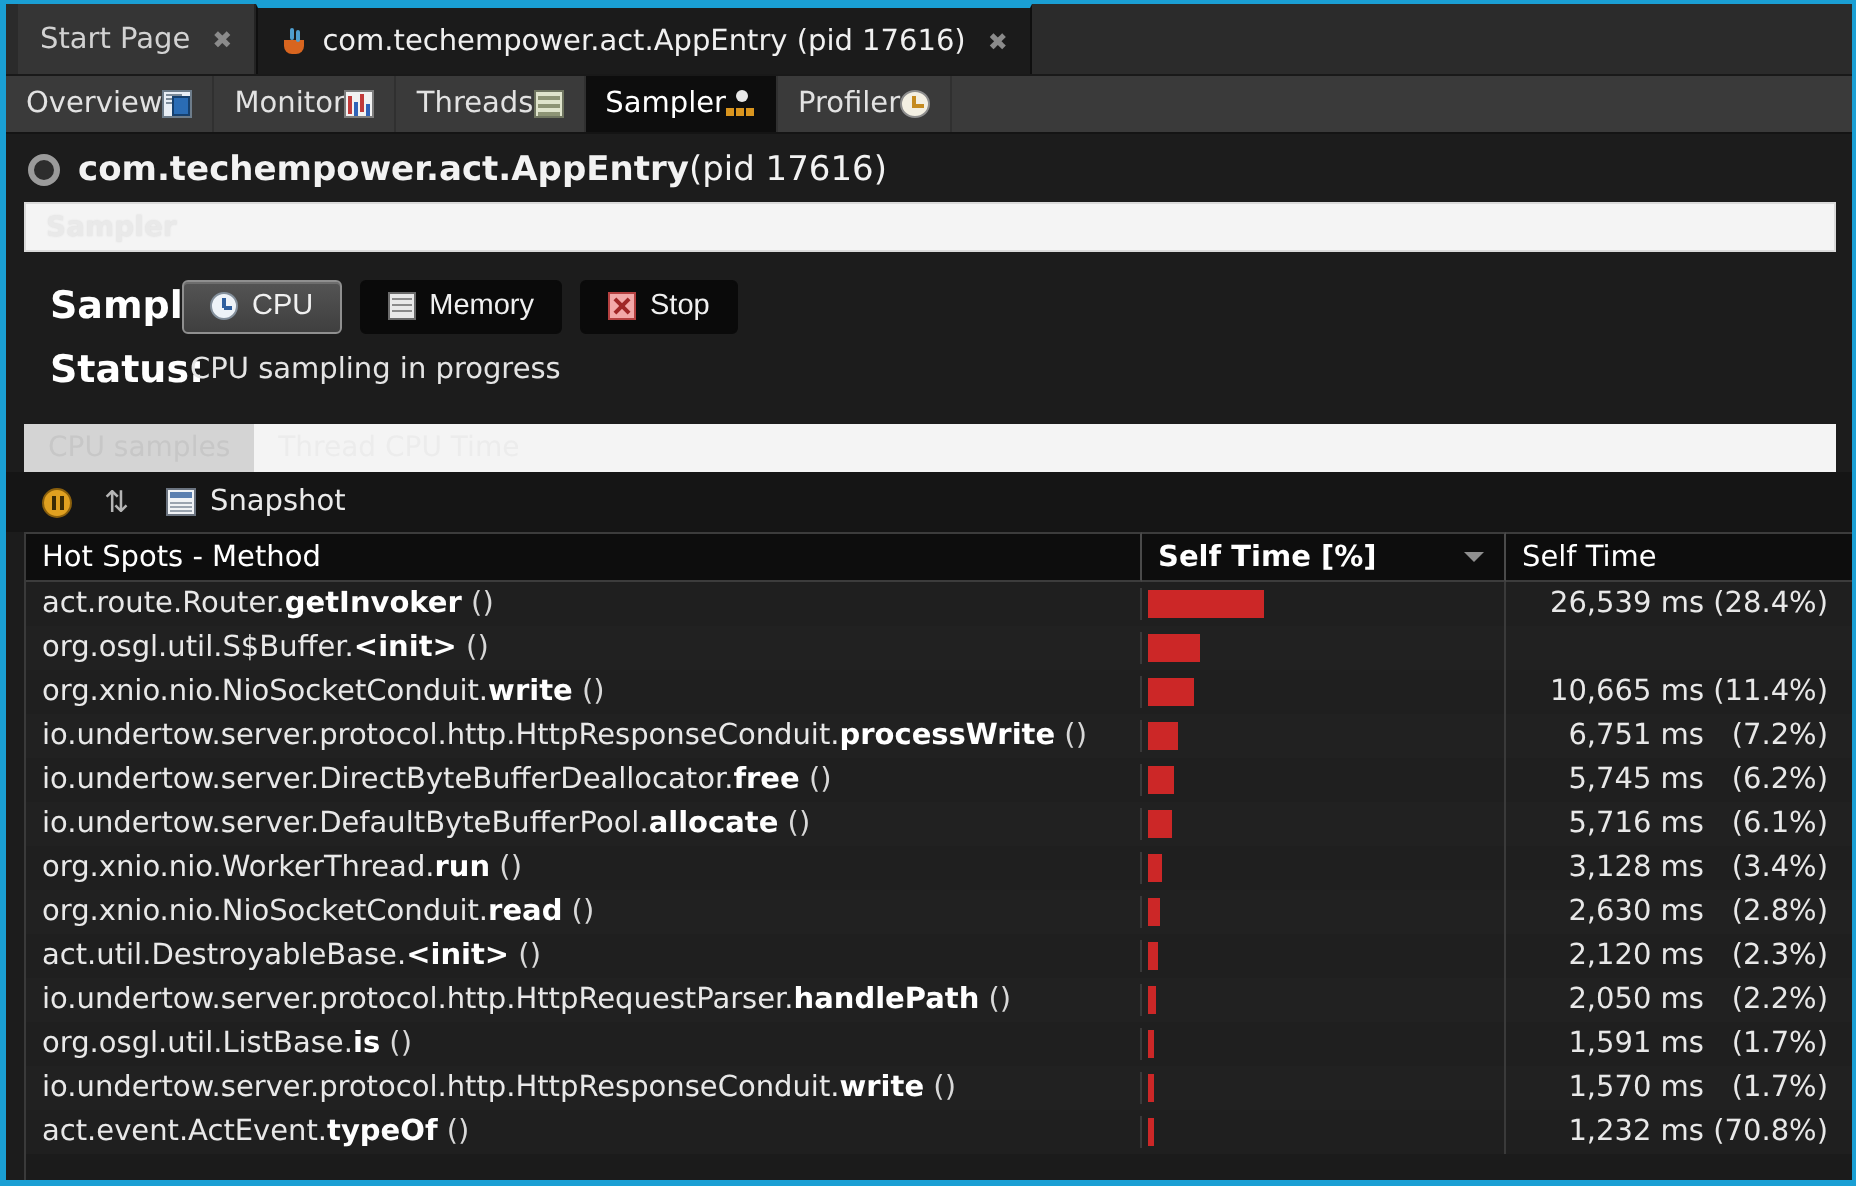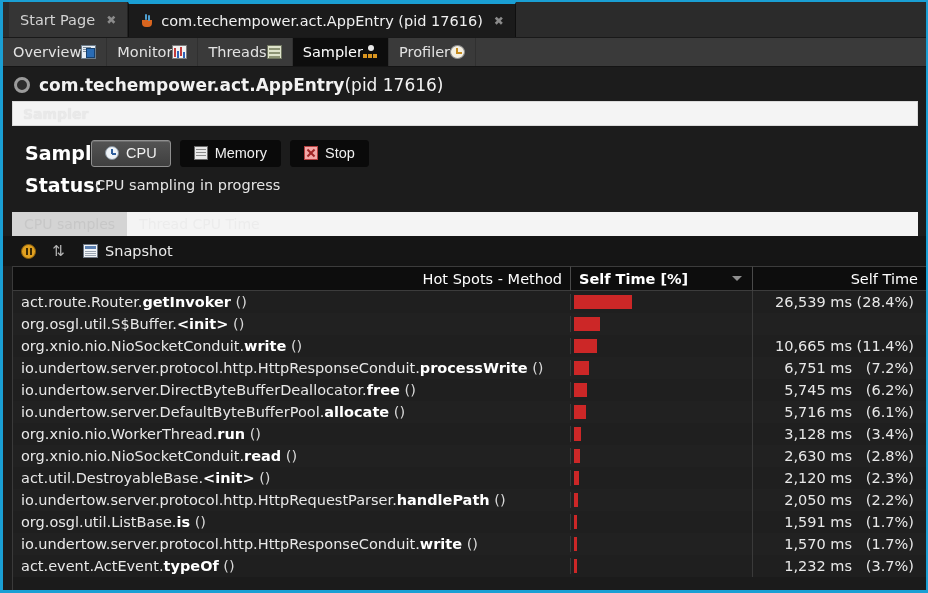--- a/index.html
+++ b/index.html
@@ -236,21 +236,20 @@
   .th {
     display: flex; align-items: center;
     font-size: 14.5px; color: #ffffff;
     padding: 0 8px;
     border-right: 1px solid #4a4a4a;
     border-top: 1px solid #3c3c3c;
     border-bottom: 1px solid #3c3c3c;
     background: #0d0d0d;
     white-space: nowrap; overflow: hidden;
     cursor: default;
-    justify-content: flex-end;
   }
   .th.c-method { width: 558px; flex: 0 0 558px; }
   .th.c-pct    { width: 182px; flex: 0 0 182px; font-weight: bold; justify-content: space-between;}
   .th.c-time   { flex: 1 1 auto; border-right: none;}
   .sort-arrow {
     width: 0; height: 0;
     border-left: 5px solid transparent; border-right: 5px solid transparent;
     border-top: 5px solid #8f8f8f;
     margin-right: 2px;
   }
@@ -490,19 +489,19 @@
             <span class="pct">(1.7%)</span>
           </div>
         </div>
         <div class="tr">
           <div class="td c-method"><span>act.event.ActEvent.</span><b>typeOf</b><span class="paren"> ()</span></div>
           <div class="td c-pct">
             <div class="bar" style="background: rgb(204, 39, 39); width: 3px;"></div>
           </div>
           <div class="td c-time">
             <span class="ms">1,232 ms</span>
-            <span class="pct">(3.7%)</span>
+            <span class="pct">(70.8%)</span>
           </div>
         </div>
       </div>
   </div>
 
 </div>
 
 </body></html>

